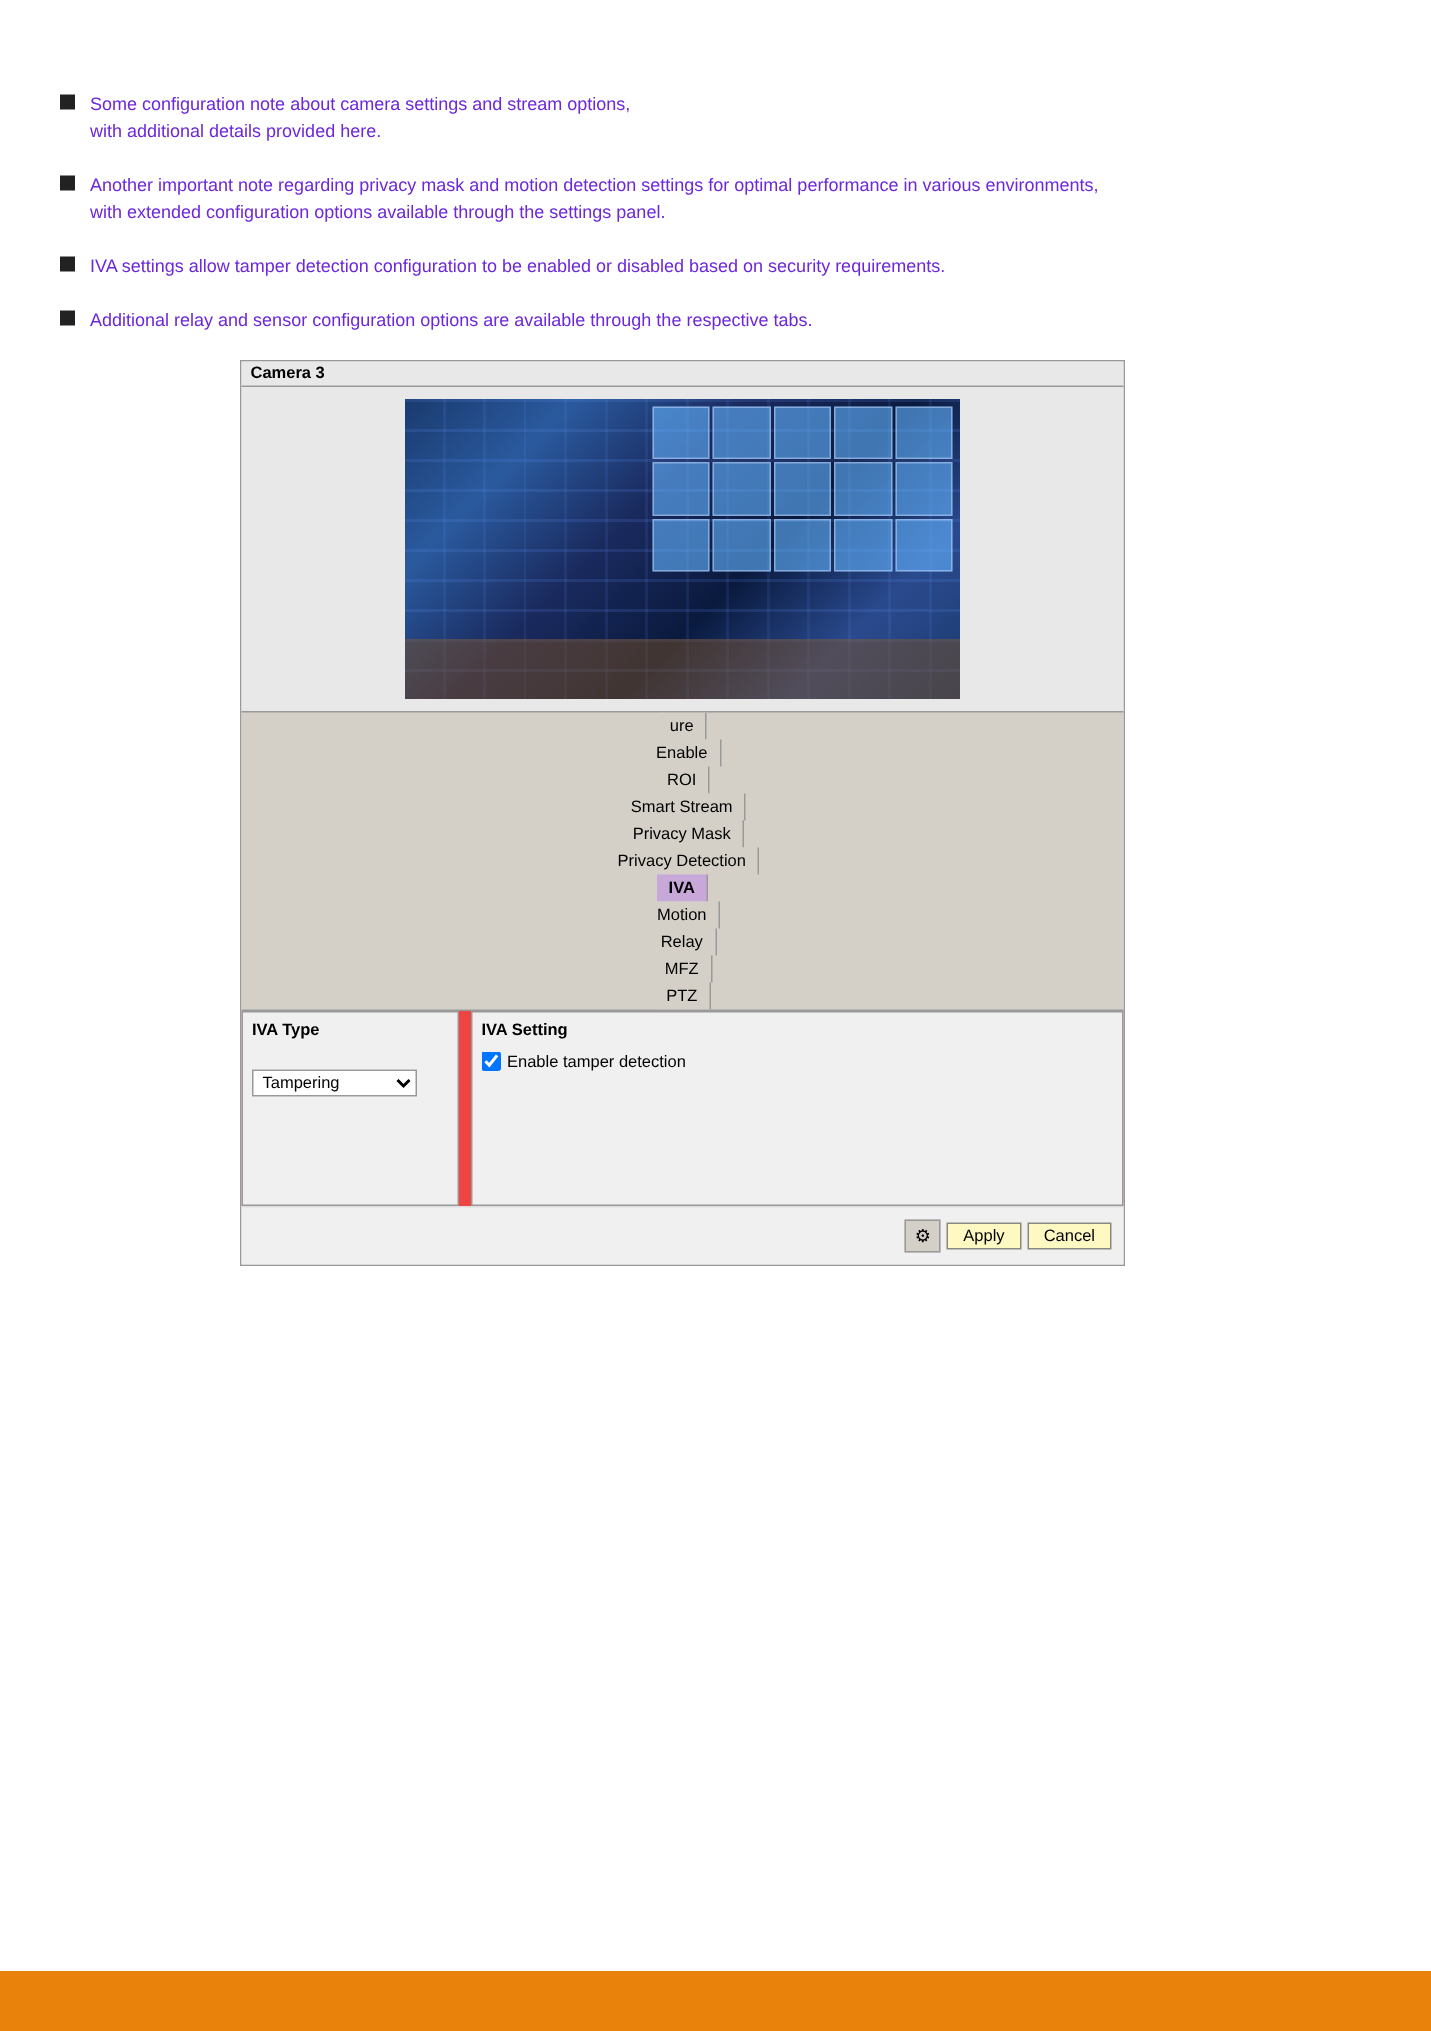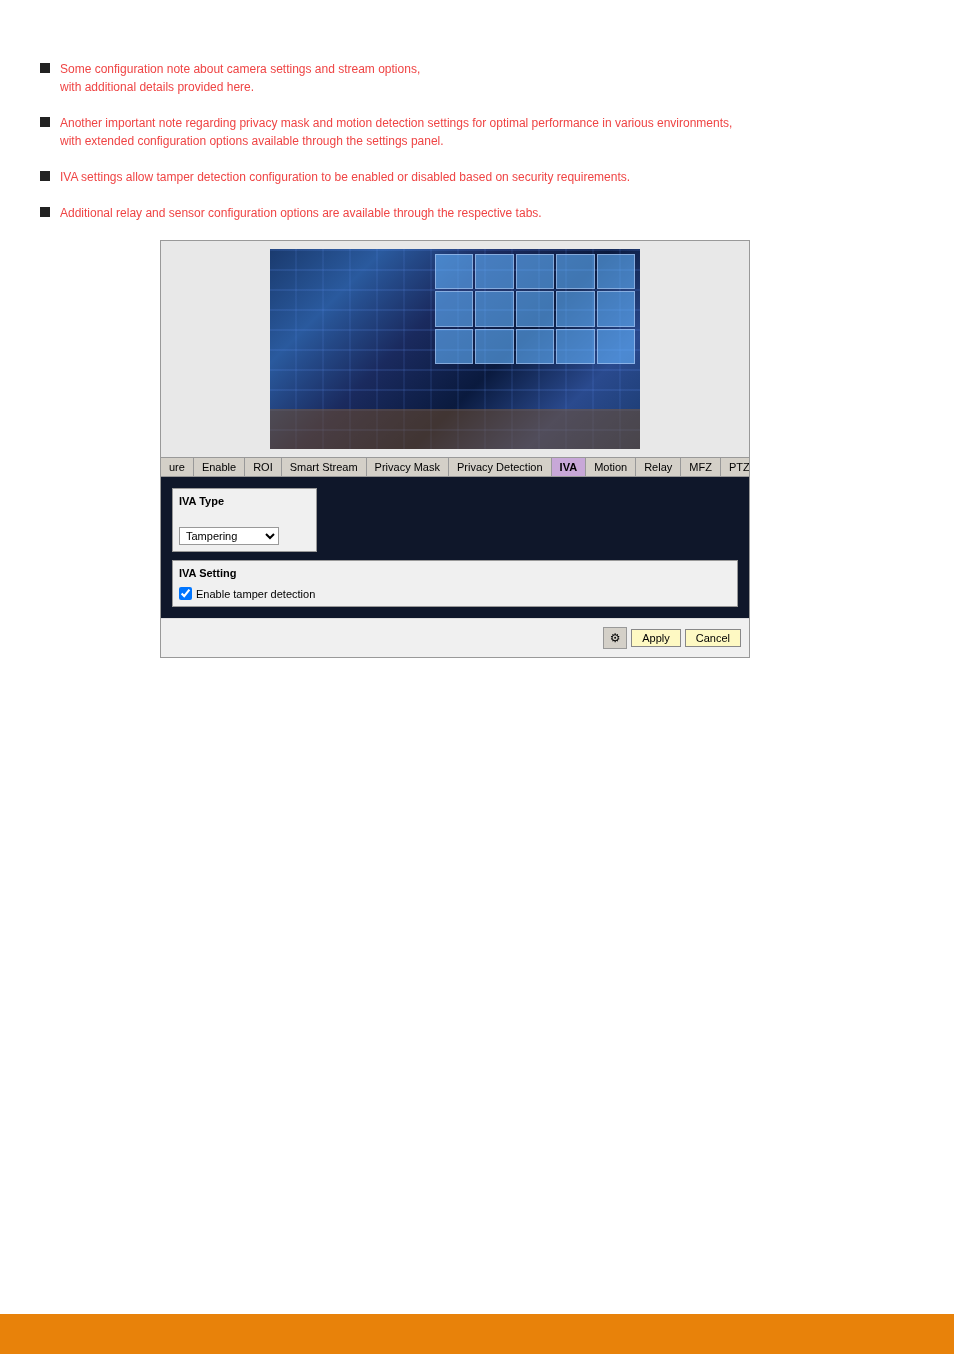--- a/index.html
+++ b/index.html
@@ -28,21 +28,21 @@
       width: 10px;
       height: 10px;
       background: #222;
       flex-shrink: 0;
       margin-top: 3px;
     }
 
     .bullet-text {
       font-size: 12px;
       line-height: 1.5;
-      color: #ef4444;
+      color: #6d28d9;
       flex: 1;
     }
 
     
     .camera-window {
       border: 1px solid #999;
       background: #f0f0f0;
       margin-top: 10px;
       width: 590px;
       margin-left: 120px;
@@ -108,44 +108,44 @@
     }
 
     
     .tab-bar {
       display: flex;
       align-items: center;
       background: #d4d0c8;
       border-top: 1px solid #999;
       border-bottom: 1px solid #999;
       overflow: hidden;
+      flex-direction: column;
     }
 
     .tab {
       padding: 3px 8px;
       font-size: 11px;
       border-right: 1px solid #999;
       cursor: pointer;
       white-space: nowrap;
       background: #d4d0c8;
     }
 
     .tab.active {
       background: #c8a8d8;
       font-weight: bold;
     }
 
     
     .iva-content {
-      padding: 11px;
-      background: #0f172a;
+      padding: 0;
+      background: #ef4444;
       display: flex;
       gap: 8px;
       min-height: 130px;
-      flex-direction: column;
     }
 
     .iva-type-box {
       border: 1px solid #999;
       padding: 6px;
       width: 145px;
       background: #f0f0f0;
     }
 
     .iva-type-title {
@@ -158,21 +158,21 @@
       display: flex;
       align-items: center;
       gap: 2px;
     }
 
     .iva-dropdown select {
       font-size: 11px;
       padding: 1px 2px;
       border: 1px solid #999;
       background: #fff;
-      width: 100px;
+      width: 110px;
     }
 
     .iva-setting-box {
       border: 1px solid #999;
       padding: 6px;
       flex: 1;
       background: #f0f0f0;
     }
 
     .iva-setting-title {
@@ -262,20 +262,23 @@
   </div>
 
   <div class="bullet-section">
     <div class="bullet-icon"></div>
     <div class="bullet-text">
       Additional relay and sensor configuration options are available through the respective tabs.
     </div>
   </div>
 
   <div class="camera-window">
+    <div class="camera-title-bar">
+      <span>Camera 3</span>
+    </div>
 
     <div class="camera-preview">
       <div class="camera-preview-img">
         <div class="monitor-grid">
           <div class="monitor-cell"></div>
           <div class="monitor-cell"></div>
           <div class="monitor-cell"></div>
           <div class="monitor-cell"></div>
           <div class="monitor-cell"></div>
           <div class="monitor-cell"></div>

